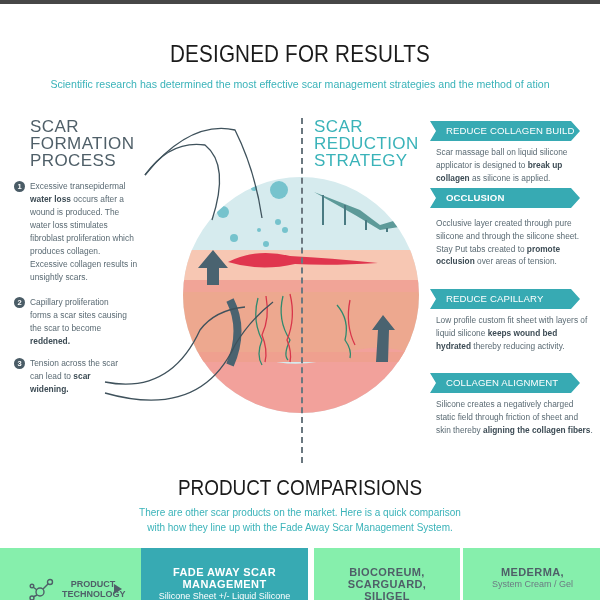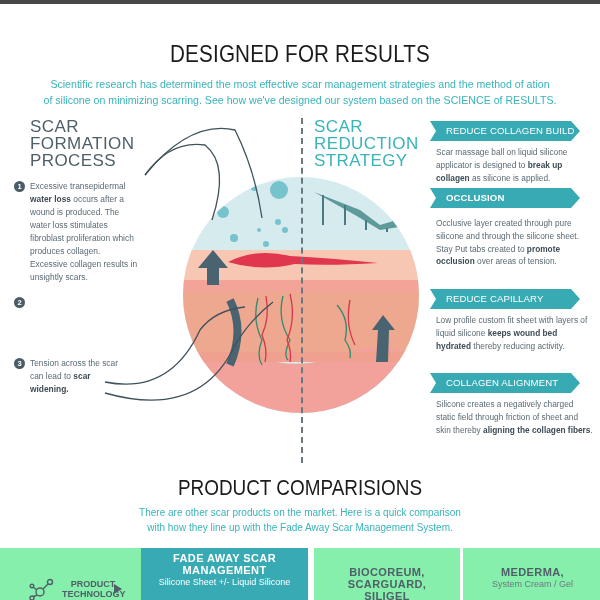--- a/index.html
+++ b/index.html
@@ -26,33 +26,32 @@
   .desc { position: absolute; left: 436px; width: 158px; font-size: 8.3px; line-height: 12.8px; color: #5a6a73; }
   .desc b { color: #3d4c55; }
   .h2 { position: absolute; top: 475px; left: 0; width: 600px; text-align: center;
         font-family: "Liberation Sans Narrow", "Liberation Sans", sans-serif; font-size: 22px; color: #1b1b1b; transform: scaleX(0.86); }
   .intro2 { position: absolute; top: 505px; left: 100px; width: 400px; text-align: center; font-size: 10px; line-height: 15px; color: #3ab3b9; }
   .cmp { position: absolute; top: 548px; left: 0; width: 600px; height: 52px; }
   .col { position: absolute; top: 0; height: 52px; background: #86efac; text-align: center; }
   .col .name { font-size: 11px; line-height: 12px; font-weight: bold; color: #4f5f68; letter-spacing: 0.4px; padding-top: 18px; }
   .col .sub { font-size: 9px; color: #6b7a82; margin-top: 1px; }
   .col.featured { background: #37aab3; }
-  .col.featured .name { color: #ffffff; padding-top: 4px; }
+  .col.featured .name { color: #ffffff; padding-top: 18px; }
   .col.featured .sub { color: #ffffff; }
   .techlabel { position: absolute; left: 62px; top: 31px; font-family: "Liberation Sans Narrow", "Liberation Sans", sans-serif; font-size: 9px; line-height: 10px; color: #4f5f68; text-align: center; font-weight: bold; }
 </style>
 </head>
 <body>
 
 <div class="topbar"></div>
 
 <div class="h1">DESIGNED FOR RESULTS</div>
 <div class="intro">
   <div>Scientific research has determined the most effective scar management strategies and the method of ation</div>
-  <div>of silicone on minimizing scarring. See how we've designed our system based on the SCIENCE of RESULTS.</div>
 </div>
 
 <svg class="illus" viewBox="0 0 600 600">
   <defs>
     <clipPath id="circ">
         <circle cx="301" cy="295" r="118"></circle>
       </clipPath>
   </defs>
   <g clip-path="url(#circ)">
     <rect x="180" y="175" width="245" height="245" fill="#d6ebee"></rect>
@@ -113,20 +112,21 @@
   <div>FORMATION</div>
   <div>PROCESS</div>
 </div>
 
 <div class="step" style="top:180px; width:125px;">
   <span class="num">1</span>
   <span class="txt"><span>Excessive transepidermal </span><b>water loss</b><span> occurs after a wound is produced. The water loss stimulates fibroblast proliferation which produces collagen. Excessive collagen results in unsightly scars.</span></span>
 </div>
 <div class="step" style="top:296px; width:115px;">
   <span class="num">2</span>
+  <span class="txt"><span>Capillary proliferation forms a scar sites causing the scar to become </span><b>reddened.</b></span>
 </div>
 <div class="step" style="top:357px; width:105px;">
   <span class="num">3</span>
   <span class="txt"><span>Tension across the scar can lead to </span><b>scar widening.</b></span>
 </div>
 
 <div class="right-title">
   <div>SCAR</div>
   <div>REDUCTION</div>
   <div>STRATEGY</div>

